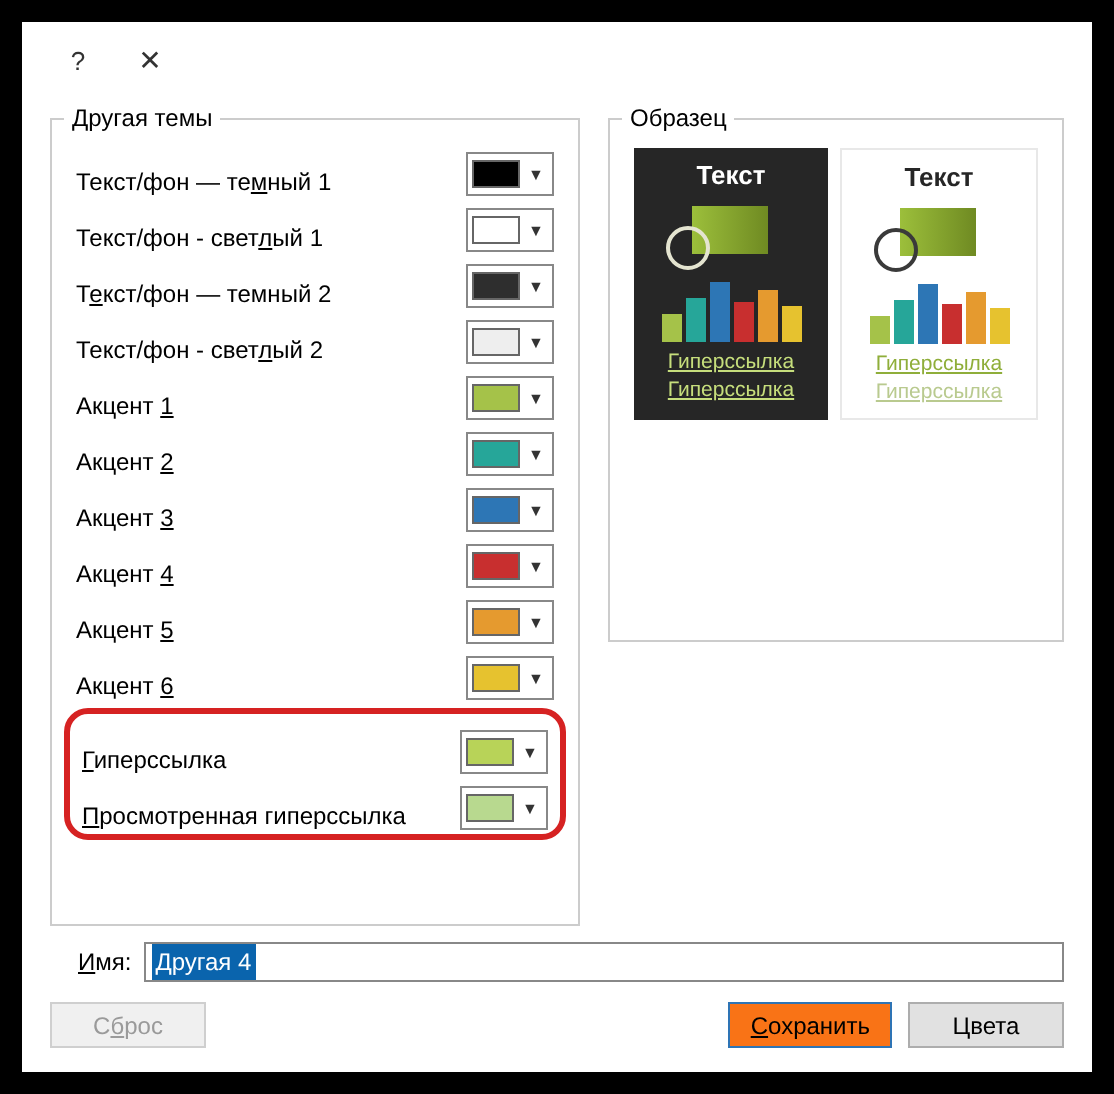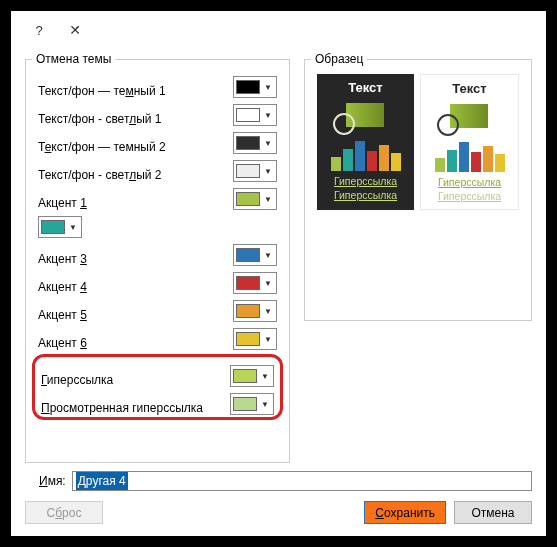--- a/index.html
+++ b/index.html
@@ -213,21 +213,21 @@
         <span class="help-icon">?</span>
       </div>
     <div class="titlebtn">
         <span class="close-icon">✕</span>
       </div>
   </div>
 
   <div class="body">
 
     <div class="fieldset fs-left">
-      <div class="fieldset-legend">Отмена темы</div>
+      <div class="fieldset-legend">Другая темы</div>
 
       <div id="rows-container">
           <div class="color-row">
             <div class="color-label">Текст/фон — те<span class="underline">м</span>ный 1</div>
             <div class="color-btn">
               <div class="swatch" style="background:#000000"></div>
               <div class="dropdown-arrow">▼</div>
             </div>
           </div>
           <div class="color-row">
@@ -252,20 +252,21 @@
             </div>
           </div>
           <div class="color-row">
             <div class="color-label">Акцент <span class="underline">1</span></div>
             <div class="color-btn">
               <div class="swatch" style="background:#a5c249"></div>
               <div class="dropdown-arrow">▼</div>
             </div>
           </div>
           <div class="color-row">
+            <div class="color-label">Акцент <span class="underline">2</span></div>
             <div class="color-btn">
               <div class="swatch" style="background:#26a699"></div>
               <div class="dropdown-arrow">▼</div>
             </div>
           </div>
           <div class="color-row">
             <div class="color-label">Акцент <span class="underline">3</span></div>
             <div class="color-btn">
               <div class="swatch" style="background:#2d76b5"></div>
               <div class="dropdown-arrow">▼</div>
@@ -358,16 +359,16 @@
     <div class="name-label"><span class="underline">И</span><span>мя:</span></div>
     <div class="name-box">
       <span class="selected-text">Другая 4</span>
     </div>
   </div>
 
   <div class="buttons">
     <button class="btn btn-disabled"><span>С</span><span class="underline">б</span><span>рос</span></button>
     <div class="spacer"></div>
     <button class="btn btn-primary"><span class="underline">С</span><span>охранить</span></button>
-    <button class="btn">Отмена</button>
+    <button class="btn">Цвета</button>
   </div>
 
 </div>
 
 </body></html>

